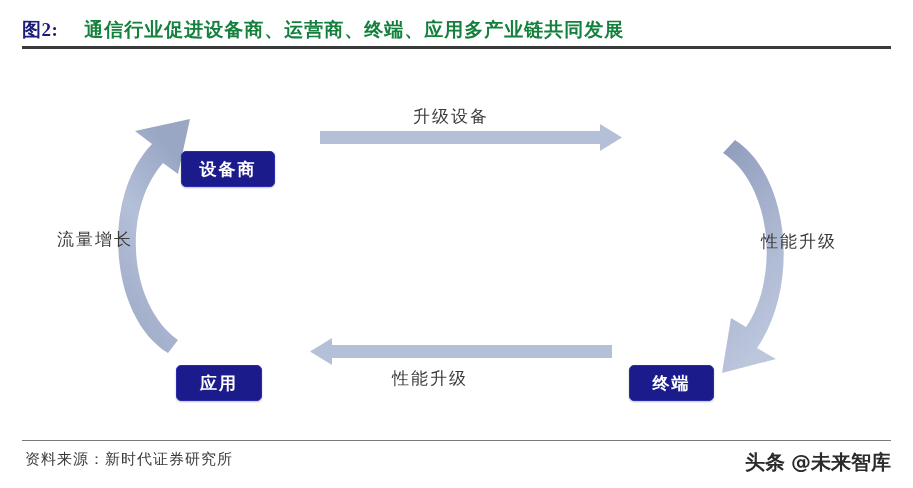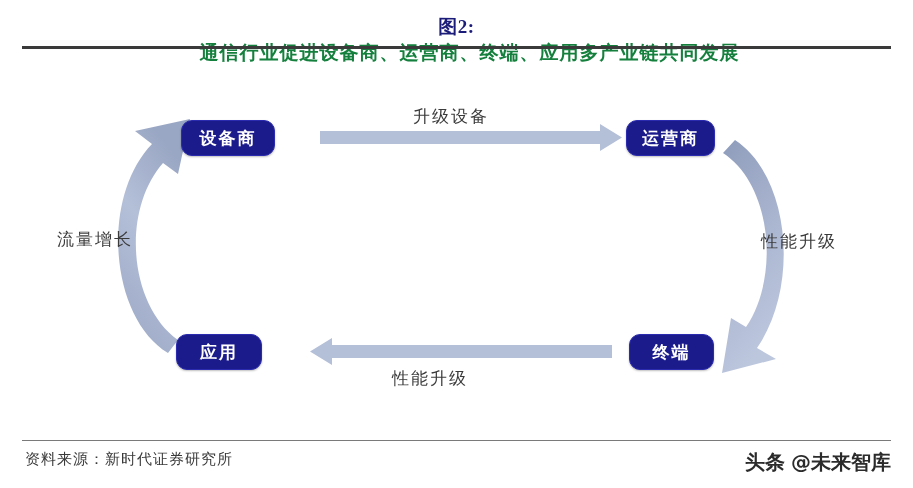--- a/index.html
+++ b/index.html
@@ -20,21 +20,20 @@
 
   
   #header {
     position: absolute;
     left: 22px;
     top: 14px;
     width: 869px;
     height: 32px;
     display: flex;
     align-items: center;
-    flex-direction: column;
   }
   #figure-label {
     color: #1b1b7a;
     font-weight: bold;
     font-size: 19px;
     letter-spacing: 0.5px;
     white-space: nowrap;
   }
   #figure-title {
     color: #15803d;
@@ -65,29 +64,30 @@
     position: absolute;
     left: 0;
     top: 0;
   }
 
   
   .node {
     position: absolute;
     background: #1b1b8c;
     border: 1.5px solid #2b2bb0;
-    border-radius: 11px;
+    border-radius: 5px;
     color: #ffffff;
     font-size: 17px;
     font-weight: bold;
     display: flex;
     align-items: center;
     justify-content: center;
     letter-spacing: 2px;
     box-shadow: 0 1px 2px rgba(0,0,0,0.25);
+    margin-top: 31px;
   }
   #node-vendor   { left: 181px; top: 64px;  width: 92px;  height: 34px; }
   #node-operator { left: 626px; top: 64px;  width: 87px;  height: 34px; }
   #node-app      { left: 176px; top: 278px; width: 84px;  height: 34px; }
   #node-terminal { left: 629px; top: 278px; width: 83px;  height: 34px; }
 
   
   .edge-label {
     position: absolute;
     color: #3b3b3b;
@@ -186,21 +186,20 @@
                  L 135 75
                  L 190 63
                  L 178 118
                  L 163 107
                  C 121 155, 129 249, 178 284
                  Z" fill="url(#gradLeft)"></path>
       </g>
     </svg>
 
     <div class="node" id="node-vendor">设备商</div>
-    <div class="node" id="node-operator">运营商</div>
     <div class="node" id="node-terminal">终端</div>
     <div class="node" id="node-app">应用</div>
 
     <div class="edge-label" id="label-upgrade-equipment">升级设备</div>
     <div class="edge-label" id="label-upgrade-network">性能升级</div>
     <div class="edge-label" id="label-performance-upgrade">性能升级</div>
     <div class="edge-label" id="label-traffic-growth">流量增长</div>
   </div>
 
   <div id="footer-rule"></div>

